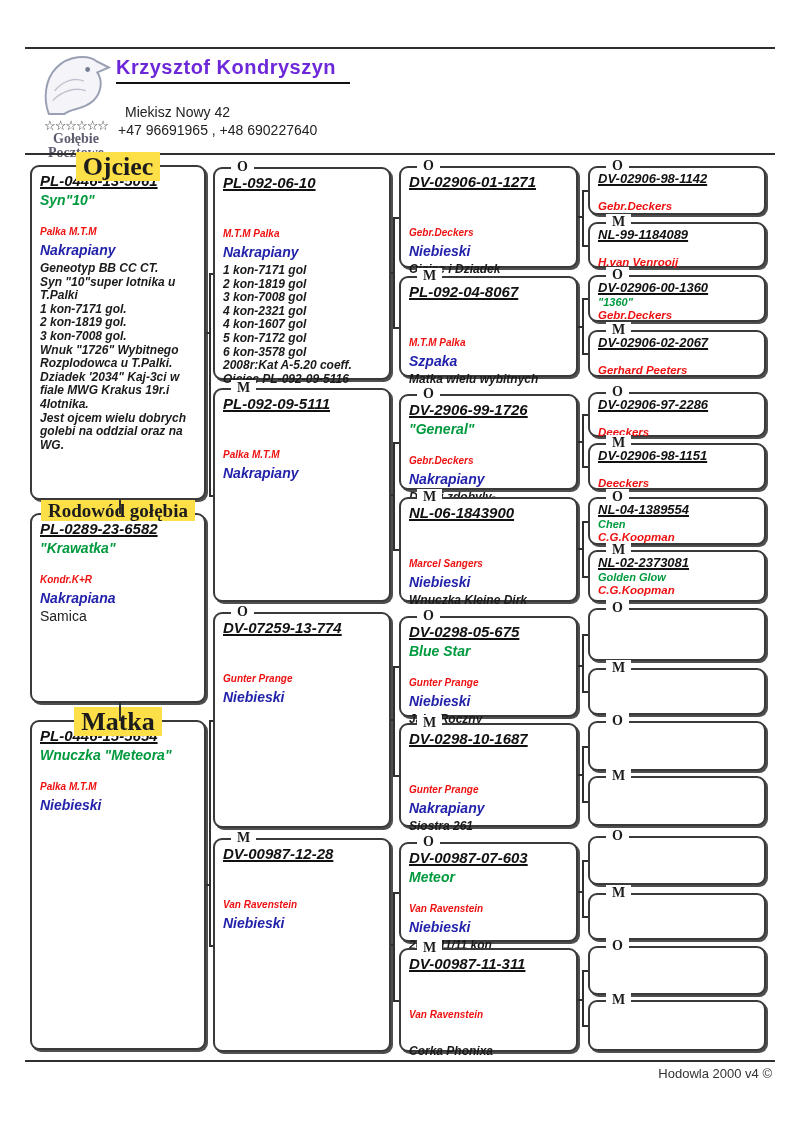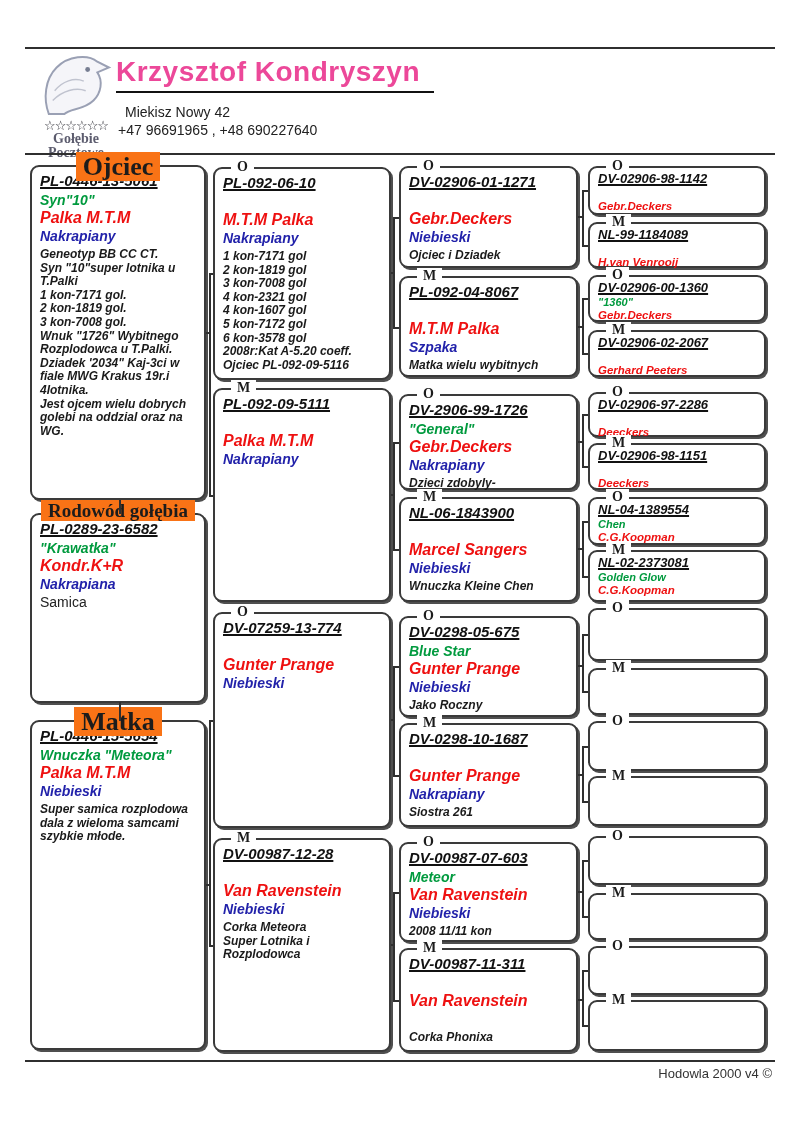--- a/index.html
+++ b/index.html
@@ -7,50 +7,50 @@
     position:relative; width:800px; height:1131px; background:#ffffff;
     font-family:"Liberation Sans", sans-serif; overflow:hidden;
   }
   .hrule { position:absolute; left:25px; width:750px; height:2px; background:#2f2f2f; }
 
   
   .logo-wrap { position:absolute; left:36px; top:52px; width:80px; text-align:center; }
   .logo-stars { font-size:13px; letter-spacing:-1px; color:#2b2b33; line-height:12px; }
   .logo-t1, .logo-t2 { font-family:"Liberation Serif", serif; font-weight:bold; color:#5c5c6e; font-size:14px; line-height:14px; }
   .owner-name {
-    position:absolute; left:116px; top:56px; font-size:28px; font-weight:bold; color:#ec4899;
+    position:absolute; left:116px; top:56px; font-size:20px; font-weight:bold; color:#6d28d9;
     border-bottom:2px solid #111; padding:0 14px 3px 0; letter-spacing:0.5px;text-align:right;
   }
   .owner-address { position:absolute; left:118px; top:104px; font-size:14px; color:#222;margin-left:7px; }
   .owner-phones  { position:absolute; left:118px; top:122px; font-size:14px; color:#222; }
 
   
   .pbox {
     position:absolute; background:#fff; border:2px solid #3a3a3a; border-radius:9px;
     box-shadow:2px 2px 0 #4f4f4f; box-sizing:border-box;
   }
   .col1-legend { position:absolute; top:-15px; left:0; width:100%; text-align:center; }
   .col1-legend span {
-    background:#f97316; padding:0 7px; font-family:"Liberation Serif", serif;
+    background:#fde047; padding:0 7px; font-family:"Liberation Serif", serif;
     font-weight:bold; color:#1c1c1c;
   }
   .t-big span { font-size:26px; }
   .t-mid span { font-size:19px; }
   .om-label {
     position:absolute; top:-10px; left:16px; background:#fff; padding:0 6px;
     font-family:"Liberation Serif", serif; font-weight:bold; font-size:14px; color:#1c1c1c;
   }
   .bl { margin:0 8px; }
   .ring {
     font-size:15px; font-weight:bold; font-style:italic; color:#111;
     text-decoration:underline; text-decoration-thickness:2px;
     margin-top:5px; line-height:18px; min-height:18px;
   }
   .l-name { color:var(--c-name); font-weight:bold; font-style:italic; font-size:14px; line-height:16px; min-height:16px; margin-top:2px; }
-  .l-fan  { color:var(--c-fan);  font-weight:bold; font-style:italic; font-size:16px; line-height:16px; min-height:16px; margin-top:2px; }
+  .l-fan  { color:var(--c-fan);  font-weight:bold; font-style:italic; font-size:10px; line-height:16px; min-height:16px; margin-top:16px; }
   .l-col  { color:var(--c-col);  font-weight:bold; font-style:italic; font-size:14px; line-height:17px; min-height:17px; margin-top:2px; }
   .desc   { color:#1a1a1a; font-weight:bold; font-style:italic; font-size:12px; line-height:13.6px; white-space:pre-line; margin-top:3px; }
   .desc.plain { font-weight:normal; font-style:normal; font-size:14px; color:#222; }
   .col4 .ring   { font-size:13px; margin-top:3px; line-height:15px; min-height:15px; }
   .col4 .l-name { font-size:11px; line-height:12px; min-height:12px; margin-top:1px; }
   .col4 .l-fan  { font-size:11.5px; line-height:13px; min-height:13px; margin-top:1px; }
 
   .conn { position:absolute; background:#2f2f2f; }
 
   .footer-credit { position:absolute; right:28px; top:1066px; font-size:13px; color:#333; }
@@ -110,23 +110,20 @@
     <div class="bl l-col">Nakrapiana</div>
     <div class="bl desc plain">Samica</div>
   </div>
 
   <div class="pbox" style="left:30px; top:720px; width:176px; height:330px;">
     <div class="col1-legend t-big"><span>Matka</span></div>
     <div class="bl ring">PL-0446-15-5654</div>
     <div class="bl l-name">Wnuczka "Meteora"</div>
     <div class="bl l-fan">Palka M.T.M</div>
     <div class="bl l-col">Niebieski</div>
-    <div class="bl desc">Super samica rozplodowa
-dala z wieloma samcami
-szybkie młode.</div>
   </div>
 
   <div class="hrule" style="top:1060px;"></div>
   <div class="footer-credit">Hodowla 2000 v4 ©</div>
 <div class="pbox col2" style="left: 213px; top: 167px; width: 178px; height: 213px;">
       <span class="om-label">O</span>
       <div class="bl ring">PL-092-06-10</div>
       <div class="bl l-name"></div>
       <div class="bl l-fan">M.T.M Palka</div>
       <div class="bl l-col">Nakrapiany</div>
@@ -153,22 +150,20 @@
       <div class="bl l-name"></div>
       <div class="bl l-fan">Gunter Prange</div>
       <div class="bl l-col">Niebieski</div>
     </div>
     <div class="pbox col2" style="left: 213px; top: 838px; width: 178px; height: 214px;">
       <span class="om-label">M</span>
       <div class="bl ring">DV-00987-12-28</div>
       <div class="bl l-name"></div>
       <div class="bl l-fan">Van Ravenstein</div>
       <div class="bl l-col">Niebieski</div>
-      <div class="bl desc">Corka Meteora
-Super Lotnika i Rozplodowca</div>
     </div>
     <div class="pbox col3" style="left: 399px; top: 166px; width: 179px; height: 102px;">
       <span class="om-label">O</span>
       <div class="bl ring">DV-02906-01-1271</div>
       <div class="bl l-name"></div>
       <div class="bl l-fan">Gebr.Deckers</div>
       <div class="bl l-col">Niebieski</div>
       <div class="bl desc">Ojciec i Dziadek</div>
     </div>
     <div class="pbox col3" style="left: 399px; top: 276px; width: 179px; height: 101px;">
@@ -186,21 +181,21 @@
       <div class="bl l-fan">Gebr.Deckers</div>
       <div class="bl l-col">Nakrapiany</div>
       <div class="bl desc">Dzieci zdobyly-</div>
     </div>
     <div class="pbox col3" style="left: 399px; top: 497px; width: 179px; height: 105px;">
       <span class="om-label">M</span>
       <div class="bl ring">NL-06-1843900</div>
       <div class="bl l-name"></div>
       <div class="bl l-fan">Marcel Sangers</div>
       <div class="bl l-col">Niebieski</div>
-      <div class="bl desc">Wnuczka Kleine Chen</div>
+      <div class="bl desc">Wnuczka Kleine Dirk</div>
     </div>
     <div class="pbox col3" style="left: 399px; top: 616px; width: 179px; height: 101px;">
       <span class="om-label">O</span>
       <div class="bl ring">DV-0298-05-675</div>
       <div class="bl l-name">Blue Star</div>
       <div class="bl l-fan">Gunter Prange</div>
       <div class="bl l-col">Niebieski</div>
       <div class="bl desc">Jako Roczny</div>
     </div>
     <div class="pbox col3" style="left: 399px; top: 723px; width: 179px; height: 104px;">

